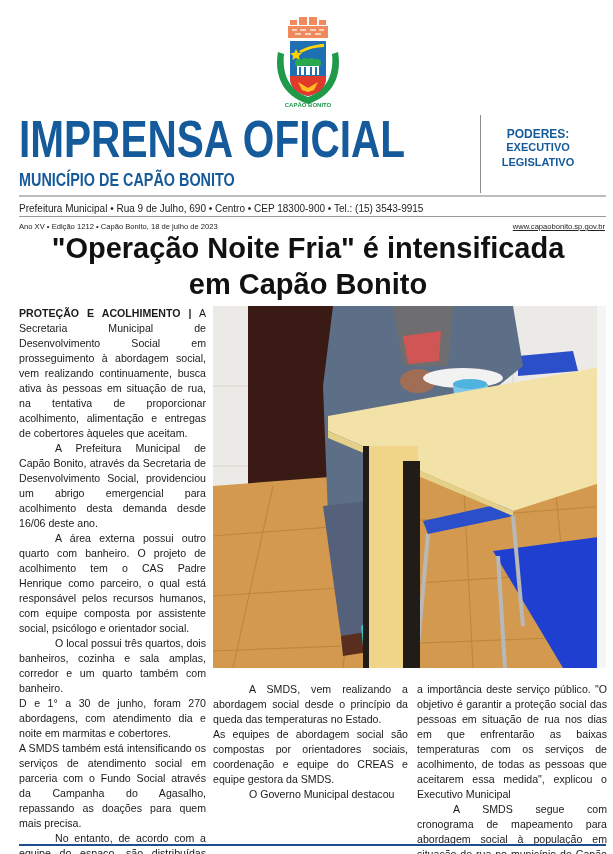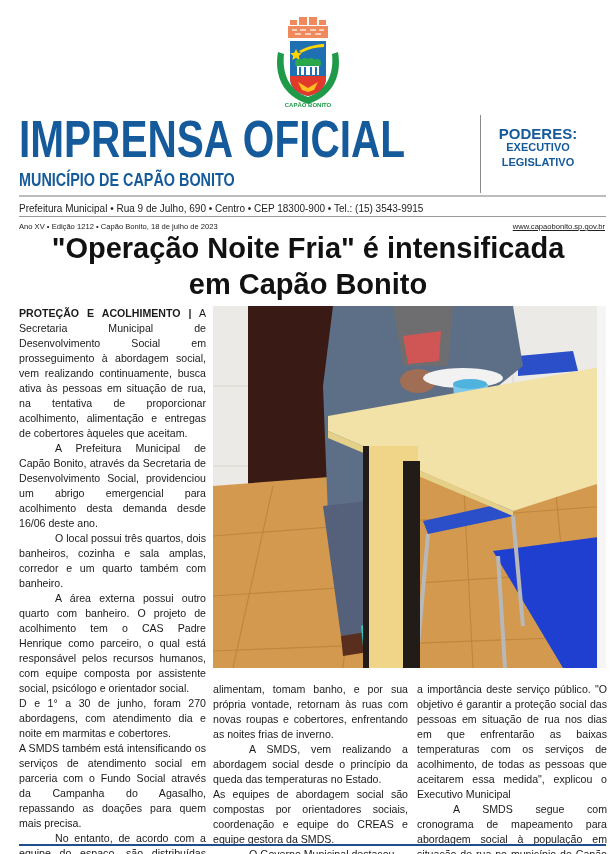--- a/index.html
+++ b/index.html
@@ -15,21 +15,21 @@
     transform: scaleX(0.78); transform-origin: left top;
     letter-spacing: 0px; white-space: nowrap;
   }
   .masthead-sub {
     position: absolute; left: 19px; top: 170px;
     font-weight: 700; font-size: 18px; line-height: 20px; color: #155a9a;
     transform: scaleX(0.80); transform-origin: left top; white-space: nowrap;
   }
   .vsep { position: absolute; left: 480px; top: 115px; width: 1px; height: 78px; background: #8a8a8a; }
   .powers { position: absolute; left: 483px; top: 128px; width: 110px; text-align: center; color: #155a9a; font-weight: 700; }
-  .powers .lbl { font-size: 15px; line-height: 12px; }
+  .powers .lbl { font-size: 12px; line-height: 12px; }
   .powers .item { font-size: 11px; line-height: 15px; }
 
   .hrule1 { position: absolute; left: 19px; top: 195px; width: 587px; height: 2px; background: #bdbdbd; }
   .address { position: absolute; left: 19px; top: 203px; font-size: 10px; color: #222; white-space: nowrap; }
   .hrule2 { position: absolute; left: 19px; top: 216px; width: 587px; height: 1px; background: #9a9a9a; }
   .edition { position: absolute; left: 19px; top: 222px; font-size: 7.6px; color: #222; white-space: nowrap; }
   .website { position: absolute; right: 8px; top: 222px; font-size: 7.6px; color: #222; white-space: nowrap; text-decoration: underline; }
 
   .headline {
     position: absolute; left: 8px; top: 230px; width: 600px; text-align: center;
@@ -167,29 +167,28 @@
   <rect x="150" y="140" width="55" height="222" fill="#f0d487"></rect>
   <rect x="190" y="155" width="17" height="207" fill="#221c18"></rect>
   <rect x="150" y="140" width="6" height="222" fill="#221c18"></rect>
 
   <rect x="384" y="0" width="9" height="362" fill="#f5f5f5"></rect>
 </svg>
 
 <div class="col col1">
   <p><span class="lead">PROTEÇÃO E ACOLHIMENTO |</span><span> A Secretaria Municipal de Desenvolvimento Social em prosseguimento à abordagem social, vem realizando continuamente, busca ativa às pessoas em situação de rua, na tentativa de proporcionar acolhimento, alimentação e entregas de cobertores àqueles que aceitam.</span></p>
   <p class="ind">A Prefeitura Municipal de Capão Bonito, através da Secretaria de Desenvolvimento Social, providenciou um abrigo emergencial para acolhimento desta demanda desde 16/06 deste ano.</p>
+  <p class="ind">A área externa possui outro quarto com banheiro. O projeto de acolhimento tem o CAS Padre Henrique como parceiro, o qual está responsável pelos recursos humanos, com equipe composta por assistente social, psicólogo e orientador social.</p>
   <p class="ind">O local possui três quartos, dois banheiros, cozinha e sala amplas, corredor e um quarto também com banheiro.</p>
-  <p class="ind">A área externa possui outro quarto com banheiro. O projeto de acolhimento tem o CAS Padre Henrique como parceiro, o qual está responsável pelos recursos humanos, com equipe composta por assistente social, psicólogo e orientador social.</p>
   <p>D      e 1° a 30 de junho, foram 270 abordagens, com atendimento dia e noite em marmitas e cobertores.</p>
   <p>A SMDS também está intensificando os serviços de atendimento social em parceria com o Fundo Social através da Campanha do Agasalho, repassando as doações para quem mais precisa.</p>
   <p class="ind">No entanto, de acordo com a equipe do espaço, são distribuídas mais de 20 refeições por dia à pessoas de rua, que entram no local, se</p>
 </div>
 
 <div class="col col2">
-  <p>alimentam, tomam banho, e por sua própria vontade, retornam às ruas com novas roupas e cobertores, enfrentando as noites frias de inverno.</p>
   <p class="ind">A SMDS, vem realizando a abordagem social desde o princípio da queda das temperaturas no Estado.</p>
   <p>As equipes de abordagem social são compostas por orientadores sociais, coordenação e equipe do CREAS e equipe gestora da SMDS.</p>
   <p class="ind">O Governo Municipal destacou</p>
 </div>
 
 <div class="col col3">
   <p>a importância deste serviço público. "O objetivo é garantir a proteção social das pessoas em situação de rua nos dias em que enfrentarão as baixas temperaturas com os serviços de acolhimento, de todas as pessoas que aceitarem essa medida", explicou o Executivo Municipal</p>
   <p class="ind">A SMDS segue com cronograma de mapeamento para abordagem social à população em situação de rua no município de Capão Bonito.</p>
 </div>
 

